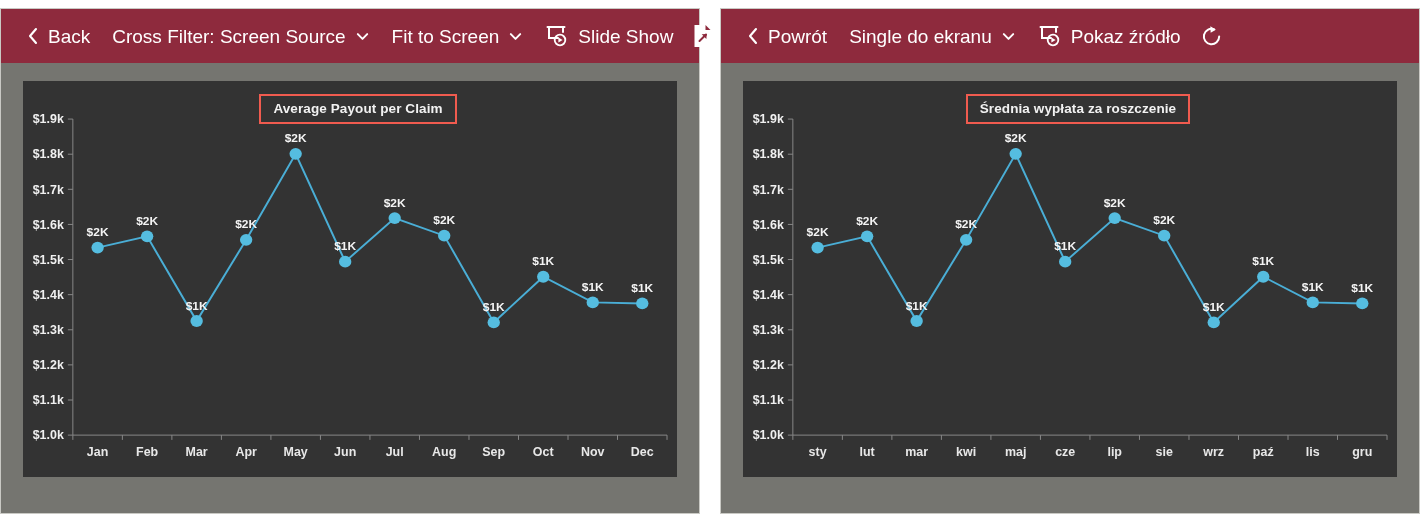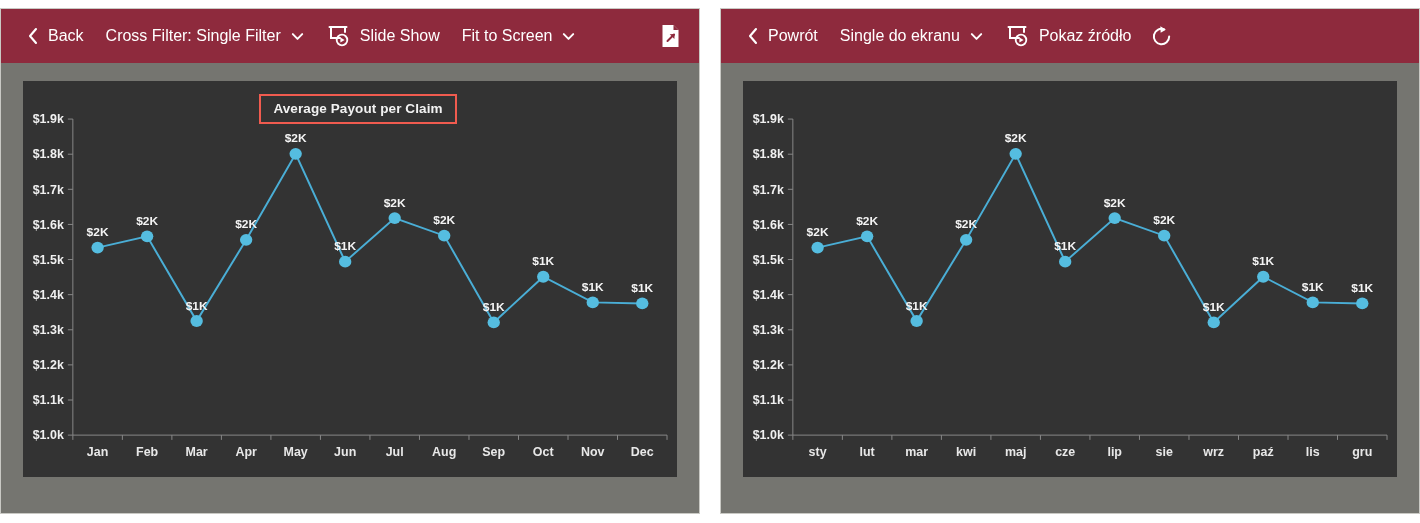--- a/index.html
+++ b/index.html
@@ -40,21 +40,21 @@
     display: flex;
     align-items: center;
     height: 54px;
     padding: 0 11px;
     color: #ffffff;
     font-size: 14.5px;
     gap: 9px;
     cursor: pointer;
   }
   .tb-item.compact { padding: 0 8px; }
-  .tb-label { color: #ffffff; font-size: 16px; line-height: 1; }
+  .tb-label { color: #ffffff; font-size: 19px; line-height: 1; }
   .tb-spacer { flex: 1 1 auto; }
 
   .ico { display: inline-flex; align-items: center; justify-content: center; }
   .ico svg { display: block; }
 
   
   .card-wrap {
     flex: 1 1 auto;
     padding: 18px 22px 36px 22px;
     display: flex;
@@ -106,48 +106,48 @@
       <div class="tb-item">
         <span class="ico">
           <svg width="13" height="20" viewBox="0 0 13 20">
               <path d="M10 3 L4 10 L10 17" fill="none" stroke="#fff" stroke-width="2.1" stroke-linecap="round" stroke-linejoin="round"></path>
             </svg>
         </span>
         <span class="tb-label">Back</span>
       </div>
 
       <div class="tb-item">
-        <span class="tb-label">Cross Filter: Single Filter</span>
+        <span class="tb-label">Cross Filter: Screen Source</span>
+        <span class="ico">
+          <svg width="15" height="15" viewBox="0 0 16 16">
+              <path d="M3 5.5 L8 10.5 L13 5.5" fill="none" stroke="#fff" stroke-width="2.1" stroke-linecap="round" stroke-linejoin="round"></path>
+            </svg>
+        </span>
+      </div>
+
+      <div class="tb-item">
+        <span class="tb-label">Fit to Screen</span>
         <span class="ico">
           <svg width="15" height="15" viewBox="0 0 16 16">
               <path d="M3 5.5 L8 10.5 L13 5.5" fill="none" stroke="#fff" stroke-width="2.1" stroke-linecap="round" stroke-linejoin="round"></path>
             </svg>
         </span>
       </div>
 
       <div class="tb-item">
         <span class="ico">
           <svg width="24" height="24" viewBox="0 0 24 24">
             <path d="M4 3 L4 14 L13 14" fill="none" stroke="#fff" stroke-width="2" stroke-linecap="round"></path>
             <path d="M18 3 L18 8" fill="none" stroke="#fff" stroke-width="2" stroke-linecap="round"></path>
             <path d="M2.5 3 L19.5 3" fill="none" stroke="#fff" stroke-width="2" stroke-linecap="round"></path>
             <circle cx="15" cy="16" r="5.3" fill="none" stroke="#fff" stroke-width="1.8"></circle>
             <path d="M13.4 13.6 L17.6 16 L13.4 18.4 Z" fill="#fff"></path>
           </svg>
         </span>
         <span class="tb-label">Slide Show</span>
-      </div>
-
-      <div class="tb-item">
-        <span class="tb-label">Fit to Screen</span>
-        <span class="ico">
-          <svg width="15" height="15" viewBox="0 0 16 16">
-              <path d="M3 5.5 L8 10.5 L13 5.5" fill="none" stroke="#fff" stroke-width="2.1" stroke-linecap="round" stroke-linejoin="round"></path>
-            </svg>
-        </span>
       </div>
 
 
       <div class="tb-spacer"></div>
 
       <div class="tb-item compact">
         <span class="ico">
           <svg width="21" height="24" viewBox="0 0 20 24">
             <path d="M2 1 L13 1 L18 6 L18 23 L2 23 Z" fill="#fff"></path>
             <path d="M13 1 L13 6 L18 6" fill="#8e2a3d"></path>
@@ -285,20 +285,23 @@
           </svg>
         </span>
         <span class="tb-label"></span>
       </div>
 
       <div class="tb-spacer"></div>
     </div>
 
     <div class="card-wrap">
       <div class="chart-card">
+        <div class="chart-title-box">
+          <div class="chart-title">Średnia wypłata za roszczenie</div>
+        </div>
         <div class="plot-area">
           <svg id="svg-right" viewBox="0 0 656 416" preserveAspectRatio="none">
               <path class="axisline" d="M50 40 L50 372 L646 372"></path>
               <line class="tickmark" x1="45" y1="40" x2="50" y2="40"></line>
               <text class="ytick" x="41" y="44.5">$1.9k</text>
               <line class="tickmark" x1="45" y1="76.88888888888891" x2="50" y2="76.88888888888891"></line>
               <text class="ytick" x="41" y="81.38888888888891">$1.8k</text>
               <line class="tickmark" x1="45" y1="113.77777777777777" x2="50" y2="113.77777777777777"></line>
               <text class="ytick" x="41" y="118.27777777777777">$1.7k</text>
               <line class="tickmark" x1="45" y1="150.66666666666669" x2="50" y2="150.66666666666669"></line>

